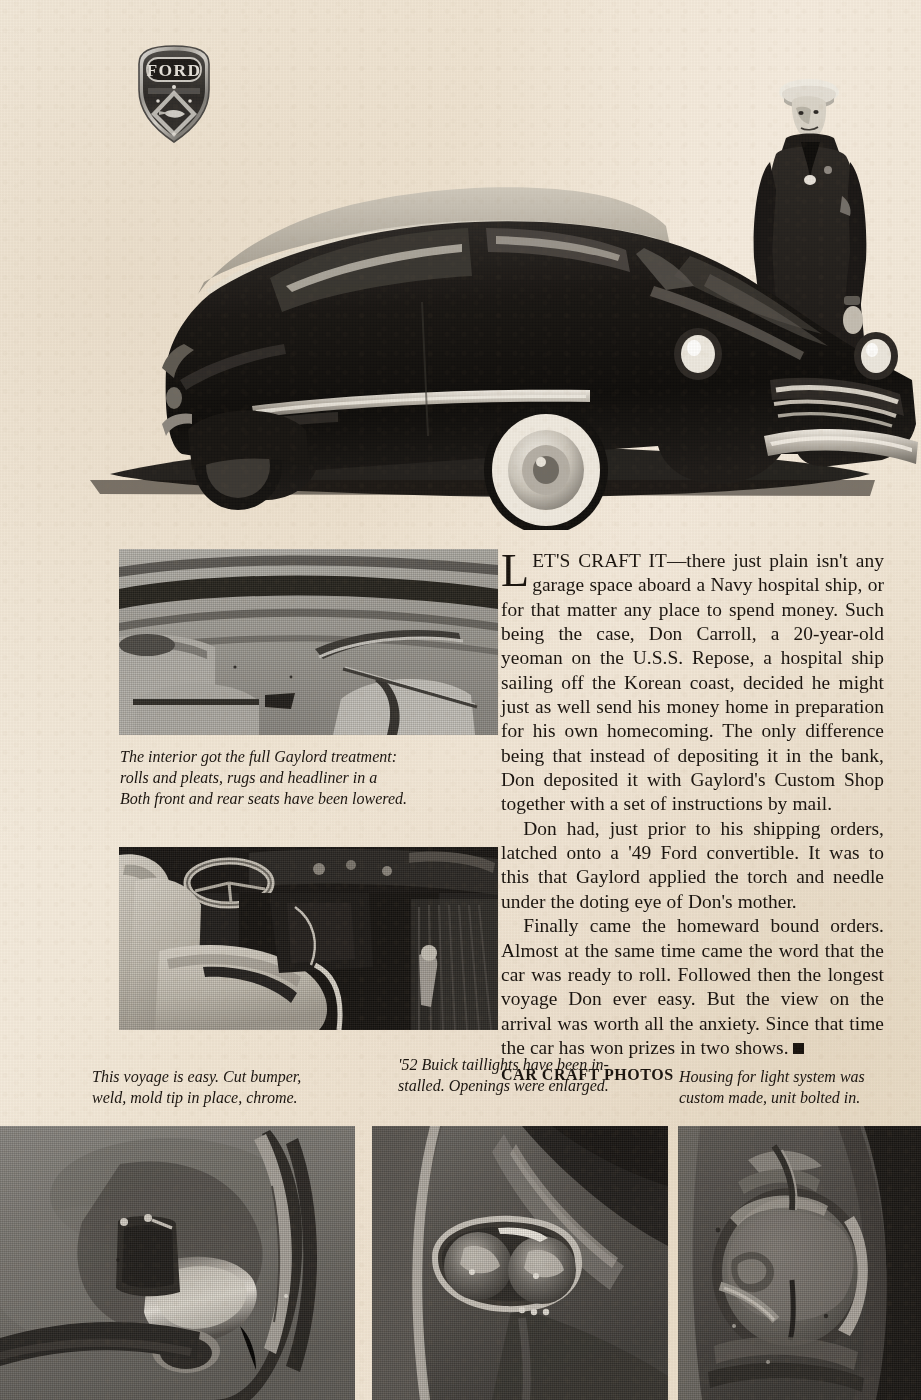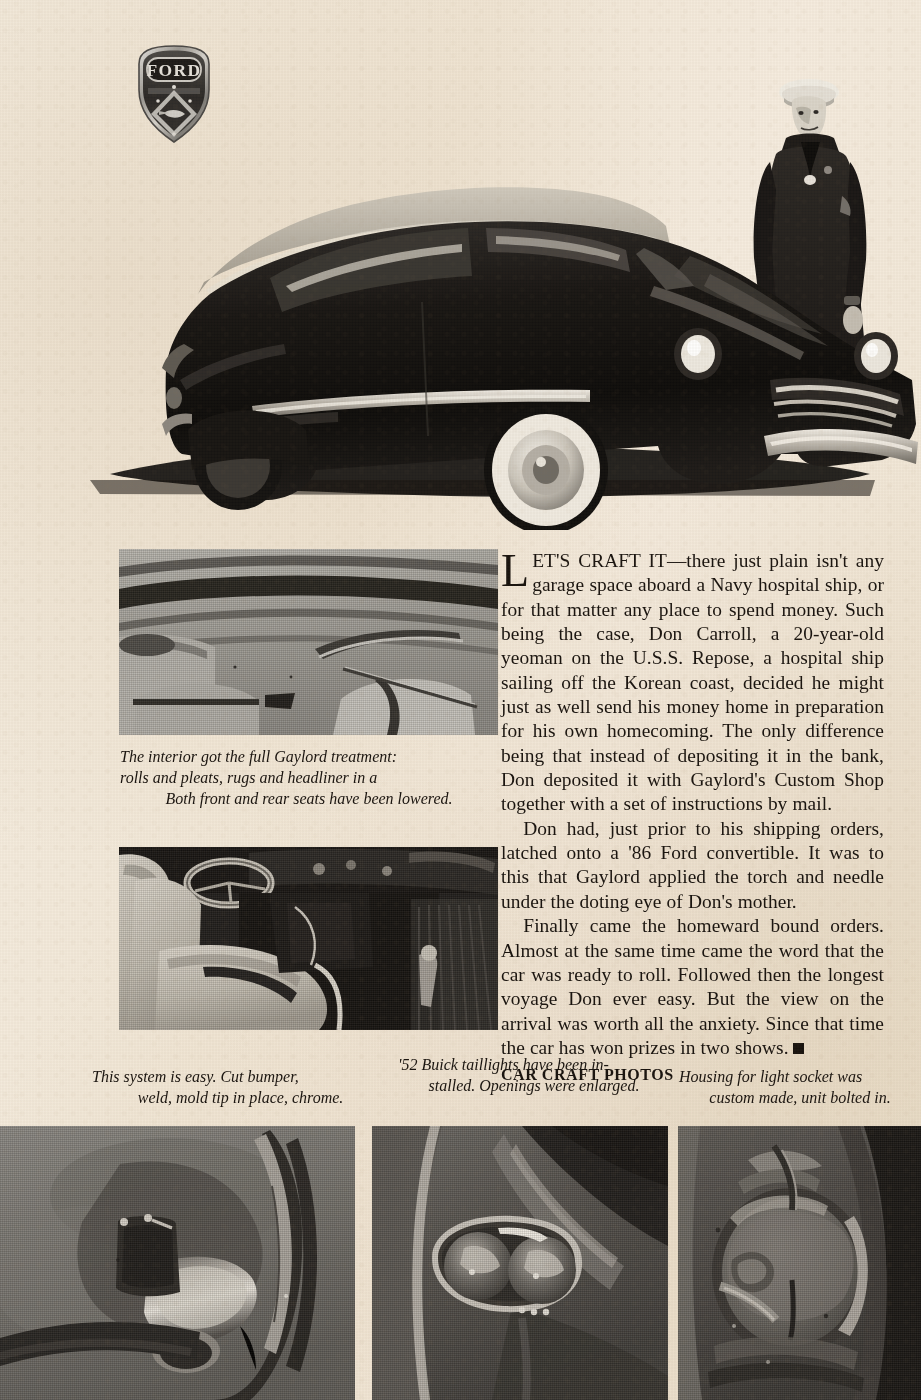--- a/index.html
+++ b/index.html
@@ -127,21 +127,21 @@
     line-height: 21.1px;
     text-align: justify;
     color: #17120e;
     z-index: 15;
   }
   #caption-interior { left: 120px; top: 746px; width: 378px; }
   #caption-bumper    { left: 92px;  top: 1066px; width: 297px; }
   #caption-taillight { left: 398px; top: 1054px; width: 272px; font-style: italic; }
   #caption-socket    { left: 679px; top: 1066px; width: 242px; }
   .caption p { margin: 0; }
-  .caption p.last { text-align: center; }
+  .caption p.last { text-align: left; }
 </style>
 </head>
 <body>
 
 <div class="page">
 
   <div class="ford-badge">
     <svg viewBox="0 0 86 112" xmlns="http://www.w3.org/2000/svg">
       <defs>
         <linearGradient id="chrome" x1="0" y1="0" x2="1" y2="1">
@@ -429,35 +429,35 @@
       <circle cx="268" cy="24" r="5" fill="#8c877f"></circle>
       <path d="M290 6 C320 2, 356 6, 376 16 L374 26 C354 16, 320 12, 290 16 Z" fill="#504c47"></path>
 
       <path d="M176 60 C196 74, 200 98, 192 118" stroke="#cfcac1" stroke-width="2.4" fill="none"></path>
     </svg>
   </div>
 
   <div class="article-column">
     <p class="lead"><span class="dropcap">L</span><span>ET'S CRAFT IT—there just plain isn't any</span>
       <span>garage space aboard a Navy hospital ship, or for that matter any place to spend money. Such being the case, Don Carroll, a 20-year-old yeoman on the U.S.S. Repose, a hospital ship sailing off the Korean coast, decided he might just as well send his money home in preparation for his own homecoming. The only difference being that instead of depositing it in the bank, Don deposited it with Gaylord's Custom Shop together with a set of instructions by mail.</span></p>
-    <p>Don had, just prior to his shipping orders, latched onto a '86 Ford convertible. It was to this that Gaylord applied the torch and needle under the doting eye of Don's mother.</p>
+    <p>Don had, just prior to his shipping orders, latched onto a '49 Ford convertible. It was to this that Gaylord applied the torch and needle under the doting eye of Don's mother.</p>
     <p><span>Finally came the homeward bound orders. Almost at the same time came the word that the car was ready to roll. Followed then the longest voyage Don ever easy. But the view on the arrival was worth all the anxiety. Since that time the car has won prizes in two shows.</span><span class="endmark"></span></p>
     <div class="photo-credit">CAR CRAFT PHOTOS</div>
   </div>
 
   <div class="caption" id="caption-bumper">
-    <p>This system is easy. Cut bumper,</p>
+    <p>This voyage is easy. Cut bumper,</p>
     <p class="last">weld, mold tip in place, chrome.</p>
   </div>
   <div class="caption" id="caption-taillight">
     <p>'52 Buick taillights have been in-</p>
     <p class="last">stalled. Openings were enlarged.</p>
   </div>
   <div class="caption" id="caption-socket">
-    <p>Housing for light socket was</p>
+    <p>Housing for light system was</p>
     <p class="last">custom made, unit bolted in.</p>
   </div>
 
   <div class="photo grainy" id="photo-bumper-exhaust">
     <svg viewBox="0 0 355 274" preserveAspectRatio="none" xmlns="http://www.w3.org/2000/svg">
       <defs>
         <linearGradient id="bg1" x1="0" y1="0" x2="0.4" y2="1">
           <stop offset="0%" stop-color="#8c8a86"></stop>
           <stop offset="50%" stop-color="#76746f"></stop>
           <stop offset="100%" stop-color="#5f5d59"></stop>

